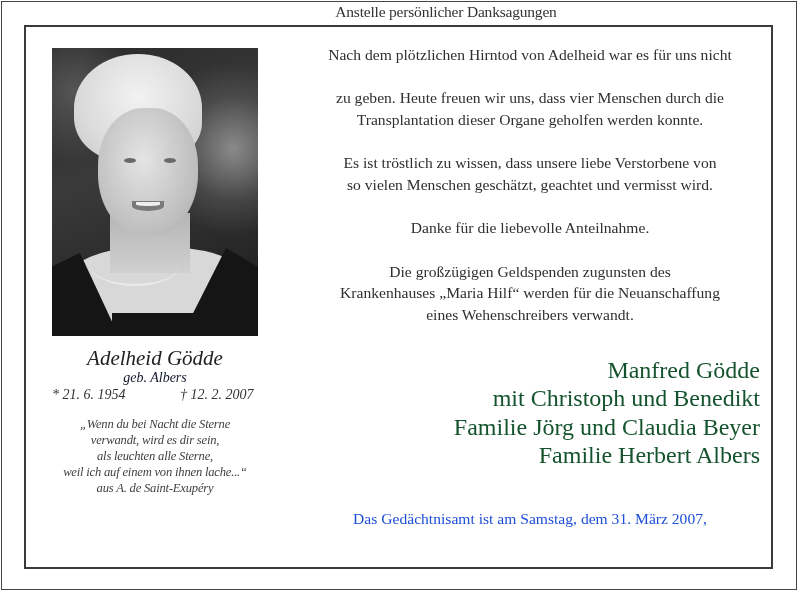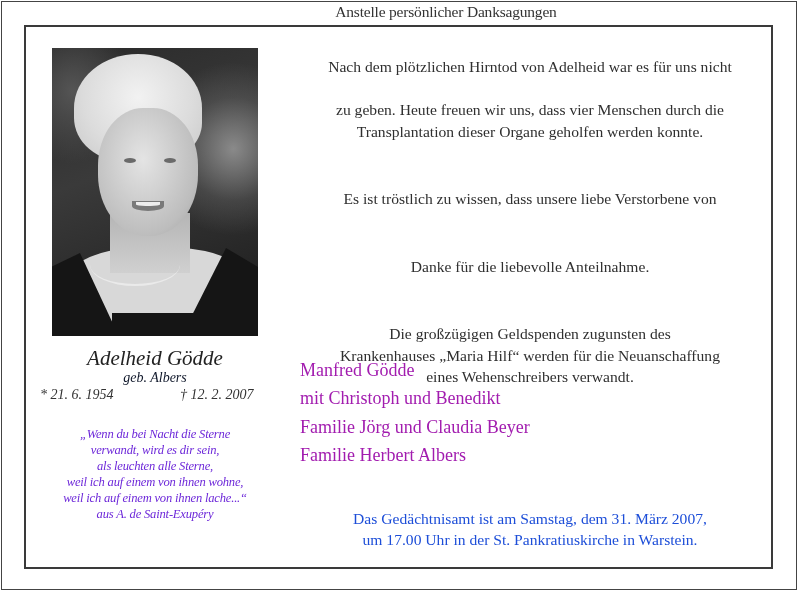--- a/index.html
+++ b/index.html
@@ -20,27 +20,27 @@
   .photo .dress-r { position:absolute; right:0; top:200px; width:80px; height:95px; background:#151515; clip-path:polygon(60% 0, 100% 20%, 100% 100%, 0 100%); }
   .photo .dress-c { position:absolute; left:60px; top:265px; width:100px; height:30px; background:#151515; }
   .photo .eye { position:absolute; top:110px; width:12px; height:5px; border-radius:50%; background:#6a6a6a; }
   .photo .mouth { position:absolute; left:80px; top:153px; width:32px; height:10px; border-radius:0 0 50% 50%; background:#7a7a7a; }
   .photo .mouth::after { content:""; position:absolute; left:4px; top:1px; width:24px; height:4px; background:#eee; border-radius:0 0 40% 40%; }
   .photo .necklace { position:absolute; left:38px; top:196px; width:90px; height:40px; border-bottom:2px solid #eaeaea; border-radius:0 0 50% 50%; }
   .left-col { position:absolute; left:40px; top:346px; width:230px; text-align:center;font-style:italic; }
   .name { font-size:21px; color:#222; line-height:24px; }
   .maiden { font-size:14px; line-height:16px; color:#0f172a; }
   .dates { position:relative; height:18px; font-size:14px; color:#333; margin-top:1px; }
-  .dates .born { position:absolute; left:0; top:0;text-align:center; }
+  .dates .born { position:absolute; left:12px; top:0;text-align:center; }
   .dates .died { position:absolute; left:140px; top:0; }
-  .poem { margin-top:22px; font-size:12.6px; line-height:15.9px; color:#6d28d9; letter-spacing:-0.2px;text-align:center; }
+  .poem { margin-top:12px; font-size:12.6px; line-height:15.9px; color:#404040; letter-spacing:-0.2px;text-align:center; }
   .right-col { position:absolute; left:300px; top:44px; width:460px; text-align:center; font-size:15.6px; line-height:21.5px; color:#2f2f2f; }
-  .right-col p { margin:12px; }
+  .right-col p { margin:0; }
   .p-gap { height:22px; }
-  .family { position:absolute; left:300px; top:356px; width:460px; text-align:left; font-size:18px; line-height:28.4px; color:#a21caf; }
+  .family { position:absolute; left:300px; top:356px; width:460px; text-align:right; font-size:24px; line-height:28.4px; color:#14532d; }
   .service { position:absolute; left:300px; top:508px; width:460px; text-align:center; font-size:15.6px; line-height:21px; color:#1d4ed8; }
 </style>
 </head>
 <body>
 
 <div class="outer"></div>
 <div class="header-title">Anstelle persönlicher Danksagungen</div>
 
 <div class="inner"></div>
 
@@ -62,36 +62,36 @@
   <div class="name">Adelheid Gödde</div>
   <div class="maiden">geb. Albers</div>
   <div class="dates">
     <span class="born">* 21. 6. 1954</span>
     <span class="died">† 12. 2. 2007</span>
   </div>
   <div class="poem">
     <div>„Wenn du bei Nacht die Sterne</div>
     <div>verwandt, wird es dir sein,</div>
     <div>als leuchten alle Sterne,</div>
-    <div>weil ich auf einem von ihnen wohne,</div>
     <div>weil ich auf einem von ihnen lache...“</div>
     <div>aus A. de Saint-Exupéry</div>
   </div>
 </div>
 
 <div class="right-col">
   <p>
     <span>Nach dem plötzlichen Hirntod von Adelheid war es für uns nicht</span><br>
     <br>
     <span>zu geben. Heute freuen wir uns, dass vier Menschen durch die</span><br>
     <span>Transplantation dieser Organe geholfen werden konnte.</span>
   </p>
   <div class="p-gap"></div>
   <p>
     <span>Es ist tröstlich zu wissen, dass unsere liebe Verstorbene von</span><br>
+    <span>so vielen Menschen geschätzt, geachtet und vermisst wird.</span>
   </p>
   <div class="p-gap"></div>
   <p>
     <span>Danke für die liebevolle Anteilnahme.</span>
   </p>
   <div class="p-gap"></div>
   <p>
     <span>Die großzügigen Geldspenden zugunsten des</span><br>
     <span>Krankenhauses „Maria Hilf“ werden für die Neuanschaffung</span><br>
     <span>eines Wehenschreibers verwandt.</span>
@@ -100,14 +100,13 @@
 
 <div class="family">
   <div>Manfred Gödde</div>
   <div>mit Christoph und Benedikt</div>
   <div>Familie Jörg und Claudia Beyer</div>
   <div>Familie Herbert Albers</div>
 </div>
 
 <div class="service">
   <div>Das Gedächtnisamt ist am Samstag, dem 31. März 2007,</div>
-  <div>um 17.00 Uhr in der St. Pankratiuskirche in Warstein.</div>
 </div>
 
 </body></html>

